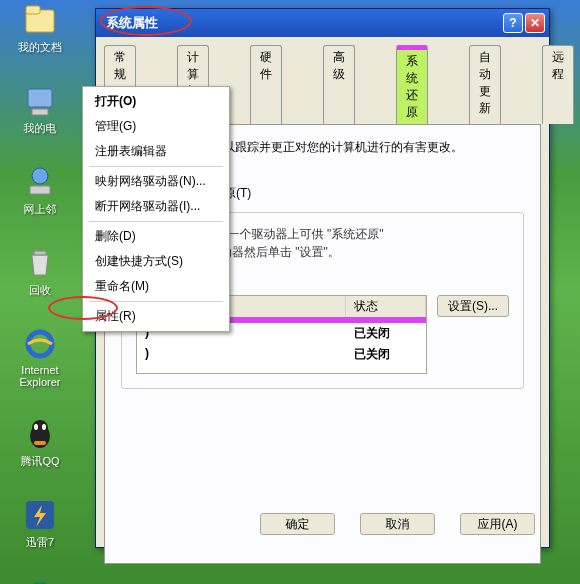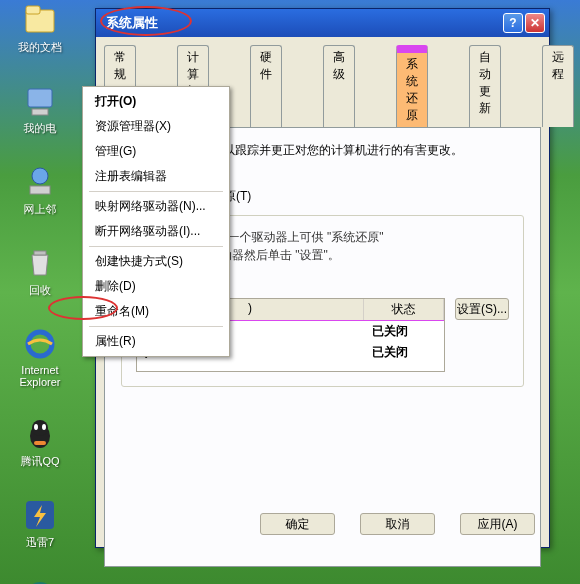--- a/index.html
+++ b/index.html
@@ -10,39 +10,39 @@
 .desk-icon .ic { width: 36px; height: 36px; display: flex; align-items: center; justify-content: center; }
 .desk-icon .lbl { color: #fff; font-size: 11px; text-shadow: 1px 1px 2px rgba(0,0,0,.6); text-align: center; margin-top: 2px; }
 .window { position: absolute; left: 95px; top: 8px; width: 455px; height: 540px; background: #ece9d8; border: 1px solid #0a246a; box-shadow: 2px 2px 6px rgba(0,0,0,.4); }
 .titlebar { height: 28px; background: linear-gradient(to bottom, #2a6de0, #1c4db8); display: flex; align-items: center; padding: 0 4px 0 10px; color: #fff; font-size: 13px; font-weight: bold; }
 .titlebar .spacer { flex: 1; }
 .tb-btn { width: 20px; height: 20px; margin-left: 2px; border: 1px solid #fff; border-radius: 3px; display: flex; align-items: center; justify-content: center; font-size: 12px; font-weight: bold; cursor: pointer; }
 .tb-help { background: linear-gradient(#5a9ae8, #2a6de0); color: #fff; }
 .tb-close { background: linear-gradient(#e88, #c33); color: #fff; }
 .tabs { display: flex; margin: 8px 8px 0 8px; position: relative; gap: 42px; }
 .tab { font-size: 12px; padding: 3px 9px; background: #ece9d8; border: 1px solid #919b9c; border-bottom: none; border-radius: 3px 3px 0 0; margin-right: -1px; cursor: pointer; position: relative; }
-.tab.active { background: #fdba74; border-top: 8px solid #d946ef; z-index: 2; }
+.tab.active { background: #bef264; border-top: 5px solid #d946ef; z-index: 2; }
 .panel { margin: 0 8px 8px 8px; background: #fcfcfe; border: 1px solid #919b9c; padding: 14px 16px; height: 440px; position: relative; }
 .desc-row { display: flex; align-items: flex-start; gap: 10px; font-size: 12px; }
 .desc-row .ic { width: 32px; height: 32px; flex: none; }
 .checkbox-row { margin: 14px 0 6px 0; font-size: 12px; display: flex; align-items: center; gap: 6px; }
 .group { border: 1px solid #d0d0bf; border-radius: 3px; padding: 12px 14px 14px 14px; margin-top: 10px; position: relative; }
 .group-title { position: absolute; top: -8px; left: 10px; background: #fcfcfe; padding: 0 4px; font-size: 12px; }
 .group-text { font-size: 12px; color: #333; line-height: 1.5; }
 .avail-label { font-size: 12px; margin: 16px 0 4px 0; }
 .drive-row { display: flex; gap: 10px; align-items: flex-start; }
 .drive-list { flex: 1; border: 1px solid #aca899; background: #fff; }
-.drive-hdr { display: flex; background: #ece9d8; border-bottom: 1px solid #d946ef; text-align: center; }
+.drive-hdr { display: flex; background: #ece9d8; border-bottom: 6px solid #d946ef; }
 .drive-hdr div { padding: 2px 8px; font-size: 12px; border-right: 1px solid #d4d0c8; }
 .col-drive { flex: 1; }
 .col-status { width: 80px; }
 .drive-body { min-height: 50px; font-weight: bold; }
 .drive-item { display: flex; font-size: 12px; }
 .drive-item div { padding: 2px 8px; }
-.btn { background: #ece9d8; border: 1px solid #aca899; border-radius: 3px; padding: 2px 1px; font-size: 12px; cursor: pointer; height: 22px; }
+.btn { background: #ece9d8; border: 1px solid #aca899; border-radius: 3px; padding: 2px 10px; font-size: 12px; cursor: pointer; height: 22px; }
 .footer-btns { position: absolute; right: 14px; bottom: 12px; display: flex; gap: 25px; }
 .footer-btns .btn { width: 75px; }
 .ctx-menu { position: absolute; left: 48px; top: 86px; width: 148px; background: #fff; border: 1px solid #aca899; box-shadow: 2px 2px 4px rgba(0,0,0,.4); z-index: 100; padding: 2px; margin-left: 34px; }
 .ctx-item { font-size: 12px; padding: 4px 10px; cursor: pointer; white-space: nowrap; }
 .ctx-item.bold { font-weight: bold; }
 .ctx-sep { height: 1px; background: #d4d0c8; margin: 2px 4px; }
 .anno-oval { position: absolute; border: 2px solid #d33; border-radius: 50%; pointer-events: none; z-index: 200; }
 .anno-title { left: 100px; top: 6px; width: 92px; height: 30px; }
 .anno-prop { left: 48px; top: 296px; width: 70px; height: 24px; }
 svg { display: block; }
@@ -189,28 +189,27 @@
   </div>
   <div class="footer-btns">
     <button class="btn">确定</button>
     <button class="btn">取消</button>
     <button class="btn">应用(A)</button>
   </div>
 </div>
 
 <div class="ctx-menu">
   <div class="ctx-item bold">打开(O)</div>
-  <div class="ctx-item">资源管理器(X)</div>
   <div class="ctx-item">管理(G)</div>
   <div class="ctx-item">注册表编辑器</div>
   <div class="ctx-sep"></div>
   <div class="ctx-item">映射网络驱动器(N)...</div>
   <div class="ctx-item">断开网络驱动器(I)...</div>
   <div class="ctx-sep"></div>
+  <div class="ctx-item">删除(D)</div>
   <div class="ctx-item">创建快捷方式(S)</div>
-  <div class="ctx-item">删除(D)</div>
   <div class="ctx-item">重命名(M)</div>
   <div class="ctx-sep"></div>
   <div class="ctx-item">属性(R)</div>
 </div>
 
 <div class="anno-oval anno-title"></div>
 <div class="anno-oval anno-prop"></div>
 
 </body></html>

